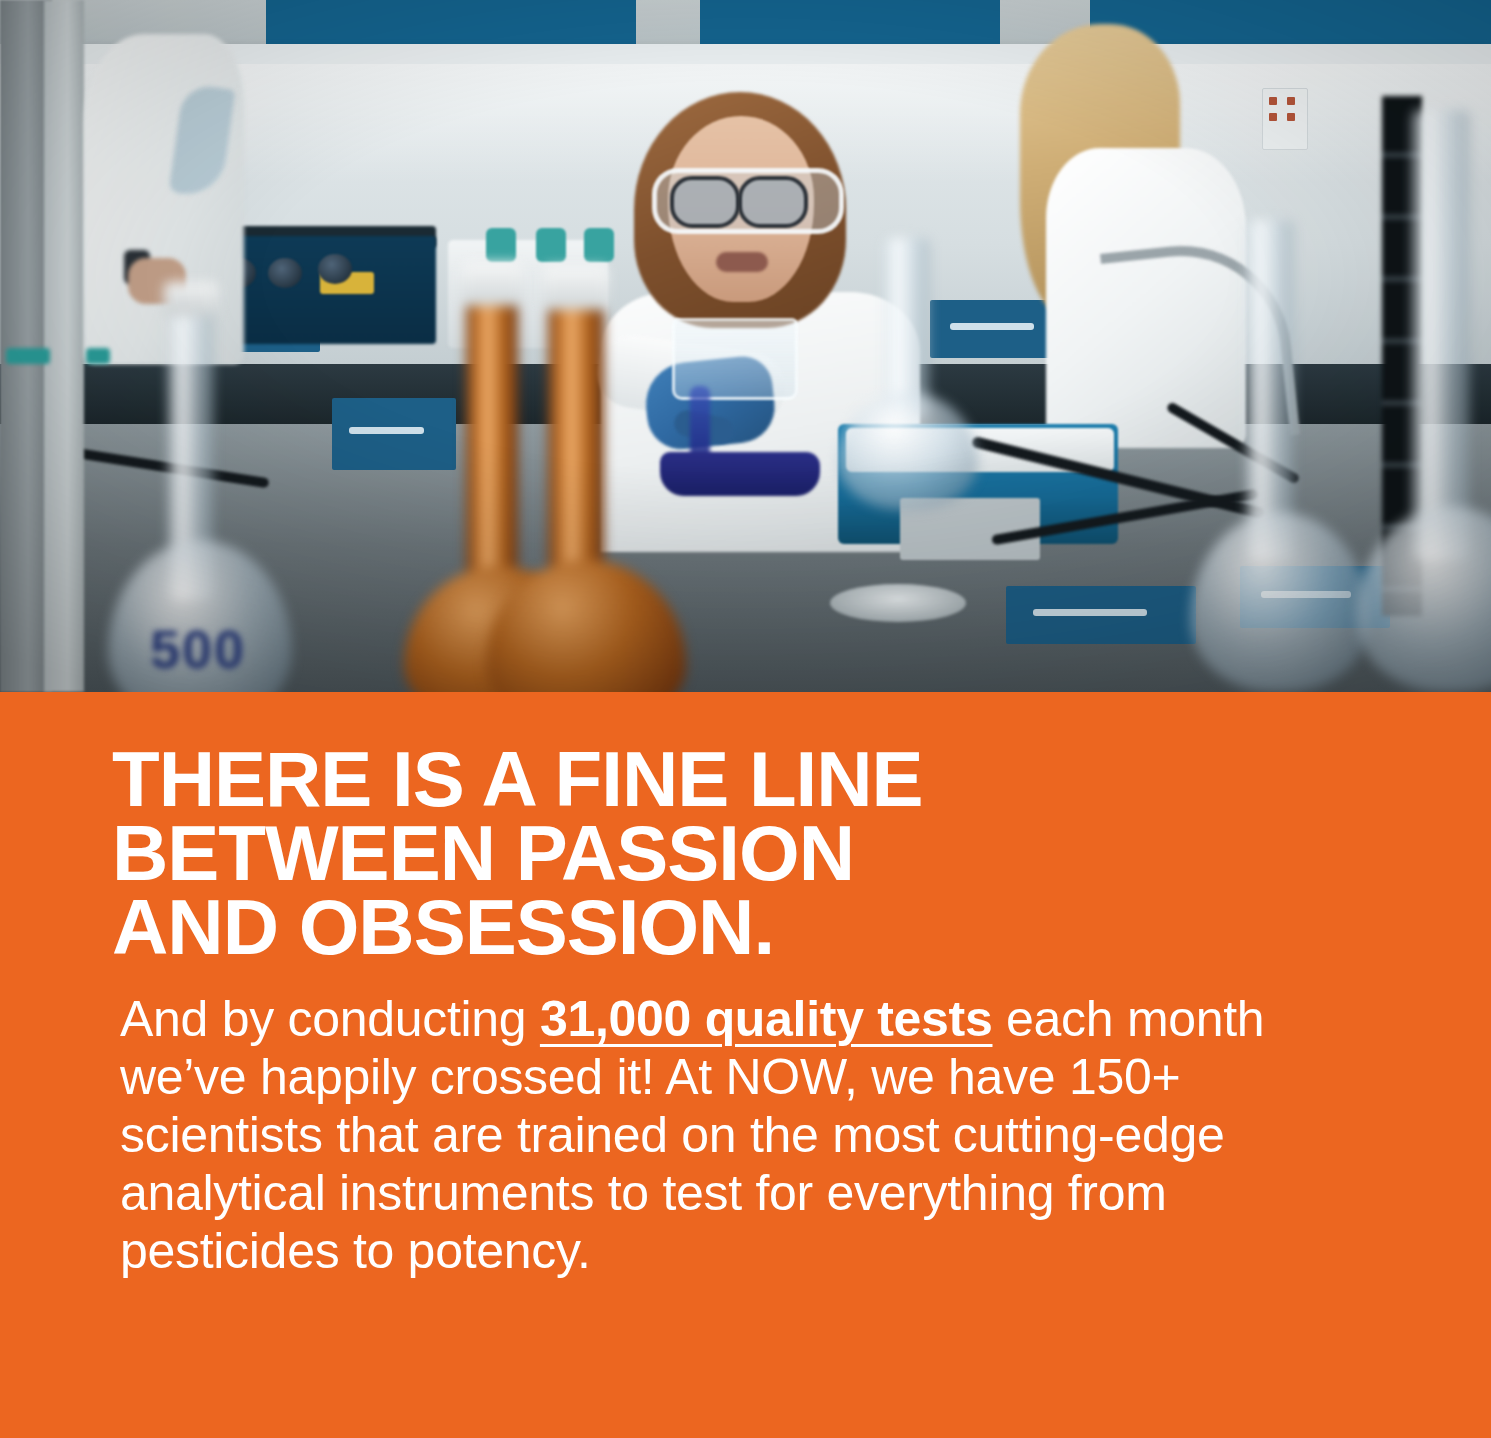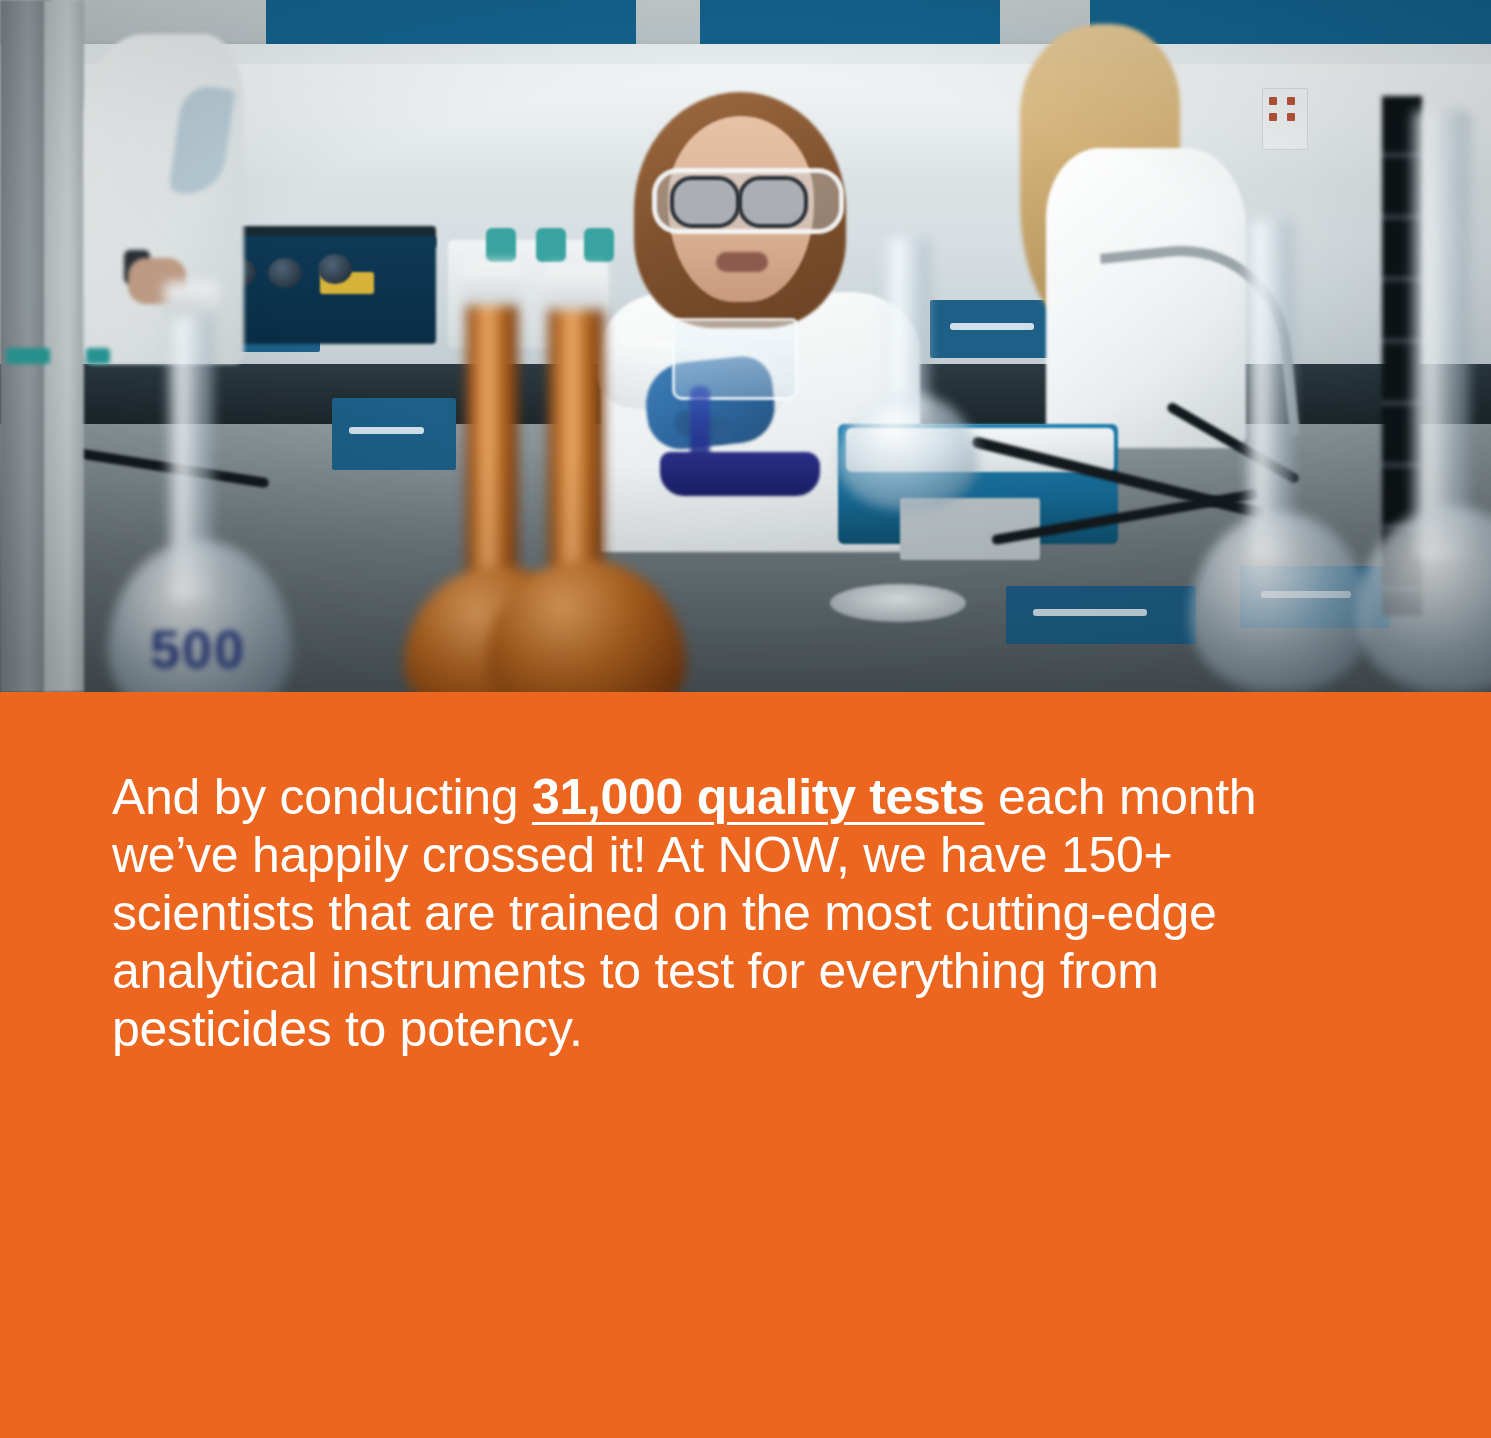--- a/index.html
+++ b/index.html
@@ -401,21 +401,21 @@
     letter-spacing: -1px;
     margin: 0 0 6px 0;
     white-space: pre-line;
   }
   .body-copy {
     color: #ffffff;
     font-family: "Liberation Sans", sans-serif;
     font-weight: 400;
     font-size: 50px;
     line-height: 1.16;
-    margin: 26px 0 0 0;
+    margin: 26px 0 0 8px;
     letter-spacing: -0.3px;
   }
   .body-copy .hl {
     font-weight: 700;
     text-decoration: underline;
     text-underline-offset: 8px;
     text-decoration-thickness: 3px;
   }
 </style>
 </head>
@@ -543,17 +543,20 @@
     <div class="fg-flask">
       <div class="clear-neck" style="left:884px; top:238px; width:46px; height:180px;"></div>
       <div class="clear-bulb" style="left:838px; top:392px; width:140px; height:118px;"></div>
     </div>
 
     <div class="photo-vignette"></div>
   </div>
 
   <div class="panel">
     <div class="panel-inner">
+      <h1 class="headline">THERE IS A FINE LINE
+BETWEEN PASSION
+AND OBSESSION.</h1>
       <p class="body-copy"><span>And by conducting </span><span class="hl">31,000 quality tests</span><span> each month we’ve happily crossed it! At NOW, we have 150+ scientists that are trained on the most cutting-edge analytical instruments to test for everything from pesticides to potency.</span></p>
     </div>
   </div>
 
 </div>
 
 </body></html>

